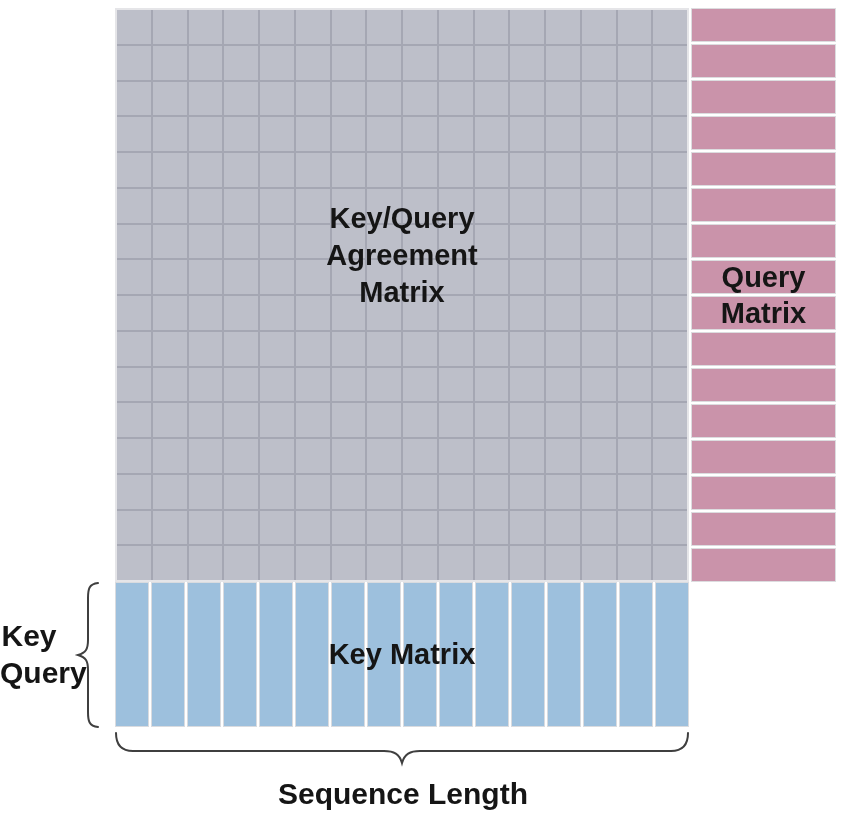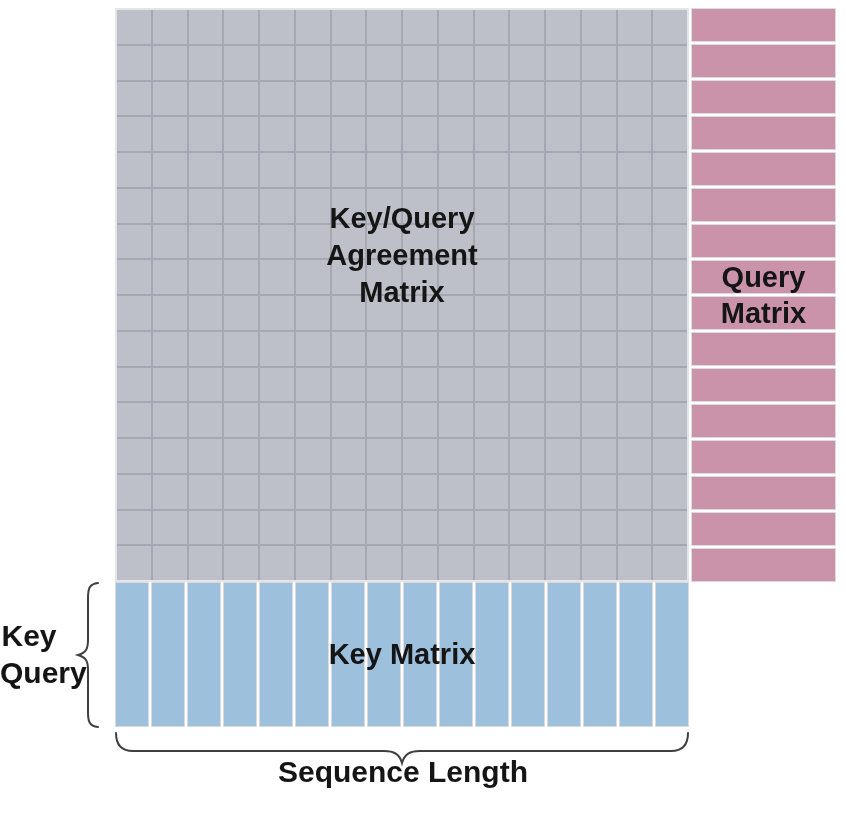--- a/index.html
+++ b/index.html
@@ -55,21 +55,21 @@
   .lbl-agreement{left:115px;top:8px;width:574px;height:494px;}
   .lbl-query{left:691px;top:8px;width:145px;height:574px;}
   .lbl-key{left:115px;top:582px;width:574px;height:145px;}
 
   
   .annot{
     color:var(--text,#151515);
     font-size:30px;font-weight:700;text-align:center;
   }
   .key-size{left:0;top:617px;width:58px;line-height:37px;}
-  .seq-len{left:153px;top:753px;width:500px;line-height:38px;}
+  .seq-len{left:153px;top:775px;width:500px;line-height:38px;}
 
   svg.brace{display:block;}
   svg.brace path{
     fill:none;
     stroke:var(--brace,#3f3f3f);
     stroke-width:2;
     stroke-linecap:round;
   }
   .brace-left{left:74px;top:581px;}
   .brace-bottom{left:114px;top:732px;}

